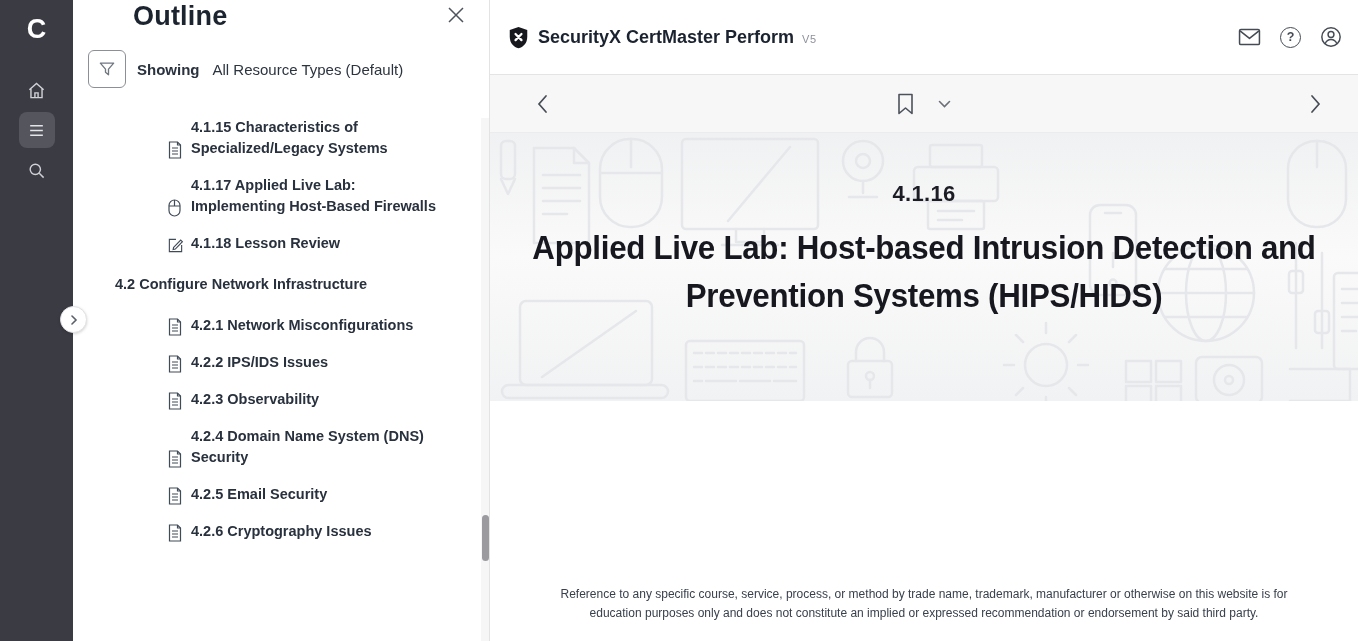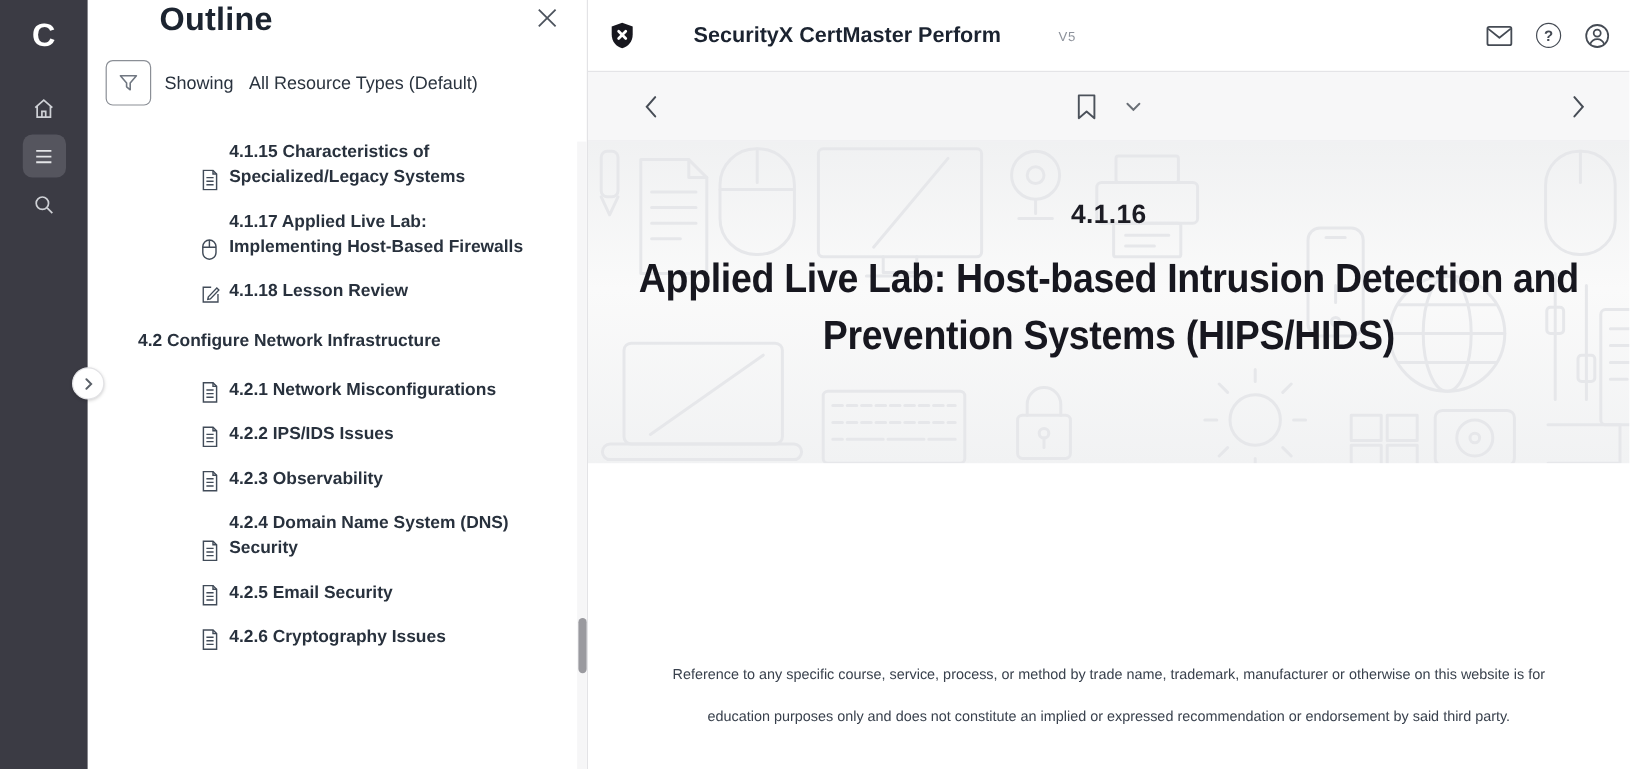--- a/index.html
+++ b/index.html
@@ -27,43 +27,43 @@
   
   .outline { width:417px; flex:0 0 417px; background:#fff; position:relative;
     border-right:1px solid #e3e3e6; overflow:hidden; }
   .outline-head { display:flex; align-items:center; justify-content:space-between;
     padding:1px 22px 0 15px;margin-left:45px; }
   .outline-title { font-size:27px; font-weight:700; color:#1c2430; letter-spacing:.2px; }
   .close-btn { background:none; border:none; cursor:pointer; padding:2px; }
   .filter-row { display:flex; align-items:center; margin:18px 0 0 15px; gap:11px; }
   .filter-btn { width:38px; height:38px; border:1px solid #8b8f96; border-radius:6px;
     background:#fff; display:flex; align-items:center; justify-content:center; cursor:pointer; }
-  .filter-showing { font-size:15px; font-weight:400; color:#29323e; }
+  .filter-showing { font-size:15px; font-weight:700; color:#29323e; }
   .filter-value { font-size:15px; color:#2b343f; margin-left:2px; }
 
   .o-list { margin-top:29px; }
   .o-row { display:flex; align-items:flex-end; gap:7px; padding-left:94px;
     padding-right:12px; margin-bottom:16px; cursor:pointer; }
   .o-row .o-icon { flex:0 0 17px; display:flex; }
   .o-row .o-label { font-size:14.5px; font-weight:700; color:#28313d;
     line-height:21px; max-width:258px; }
   .o-row.section { padding-left:42px; margin-top:20px; margin-bottom:20px; }
   .o-row.selected { background:#ececee; border-radius:4px; margin-left:30px;
     margin-right:39px; padding:10px 10px 10px 64px; }
   .o-icon svg { stroke:#414b58; }
 
   
   .o-scroll-track { position:absolute; top:118px; right:0; width:8px; bottom:0; background:#f6f6f7; }
   .o-scroll-thumb { position:absolute; top:397px; right:0.5px; width:7px; height:46px;
     background:#9a9a9f; border-radius:4px; cursor:grab; }
 
   
   .main { flex:1; display:flex; flex-direction:column; position:relative; background:#fff; }
-  .appbar { height:60px; background:#fff; border-bottom:1px solid #e4e4e7;
-    display:flex; align-items:center; padding:0 16px 0 18px;gap:40px; }
+  .appbar { height:75px; background:#fff; border-bottom:1px solid #e4e4e7;
+    display:flex; align-items:center; padding:0 16px 0 18px; }
   .app-title { font-size:18px; font-weight:700; color:#1b2330; margin-left:9px; }
   .app-version { font-size:11px; font-weight:400; color:#8d929b; margin-left:8px;
     letter-spacing:.5px; margin-top:3px; }
   .appbar-right { margin-left:auto; display:flex; align-items:center; gap:19px; }
   .icon-btn { background:none; border:none; cursor:pointer; display:flex;
     align-items:center; justify-content:center; padding:0; }
   .circle-icon { width:21px; height:21px; border:1.6px solid #454b54; border-radius:50%;
     display:flex; align-items:center; justify-content:center; font-size:12.5px;
     font-weight:700; color:#454b54; }
 
@@ -79,21 +79,21 @@
     background:linear-gradient(180deg,#f0f1f2 0%,#fafafa 46%,#f1f2f3 100%); }
   .banner-art { position:absolute; inset:0; }
   .banner-content { position:relative; z-index:2; text-align:center; padding-top:48px; }
   .lesson-number { font-size:22px; font-weight:700; color:#1c1c24; letter-spacing:.3px; }
   .lesson-title { margin-top:16px; color:#17171f; font-weight:700; font-size:34px;
     line-height:48px; letter-spacing:-.3px; transform:scaleX(.92); transform-origin:50% 0; }
   .lesson-title div { white-space:nowrap; }
 
   .disclaimer { position:absolute; bottom:19px; left:0; right:0; text-align:center;
     font-size:12px; line-height:18.5px; color:#39414d; }
-  .disclaimer div { max-width:792px; margin:16px auto; }
+  .disclaimer div { max-width:792px; margin:0 auto; }
 </style>
 </head>
 <body>
 
 <div class="app">
 
   <aside class="rail">
     <div class="rail-logo">C</div>
     <nav class="rail-nav">
       <button class="rail-btn">

